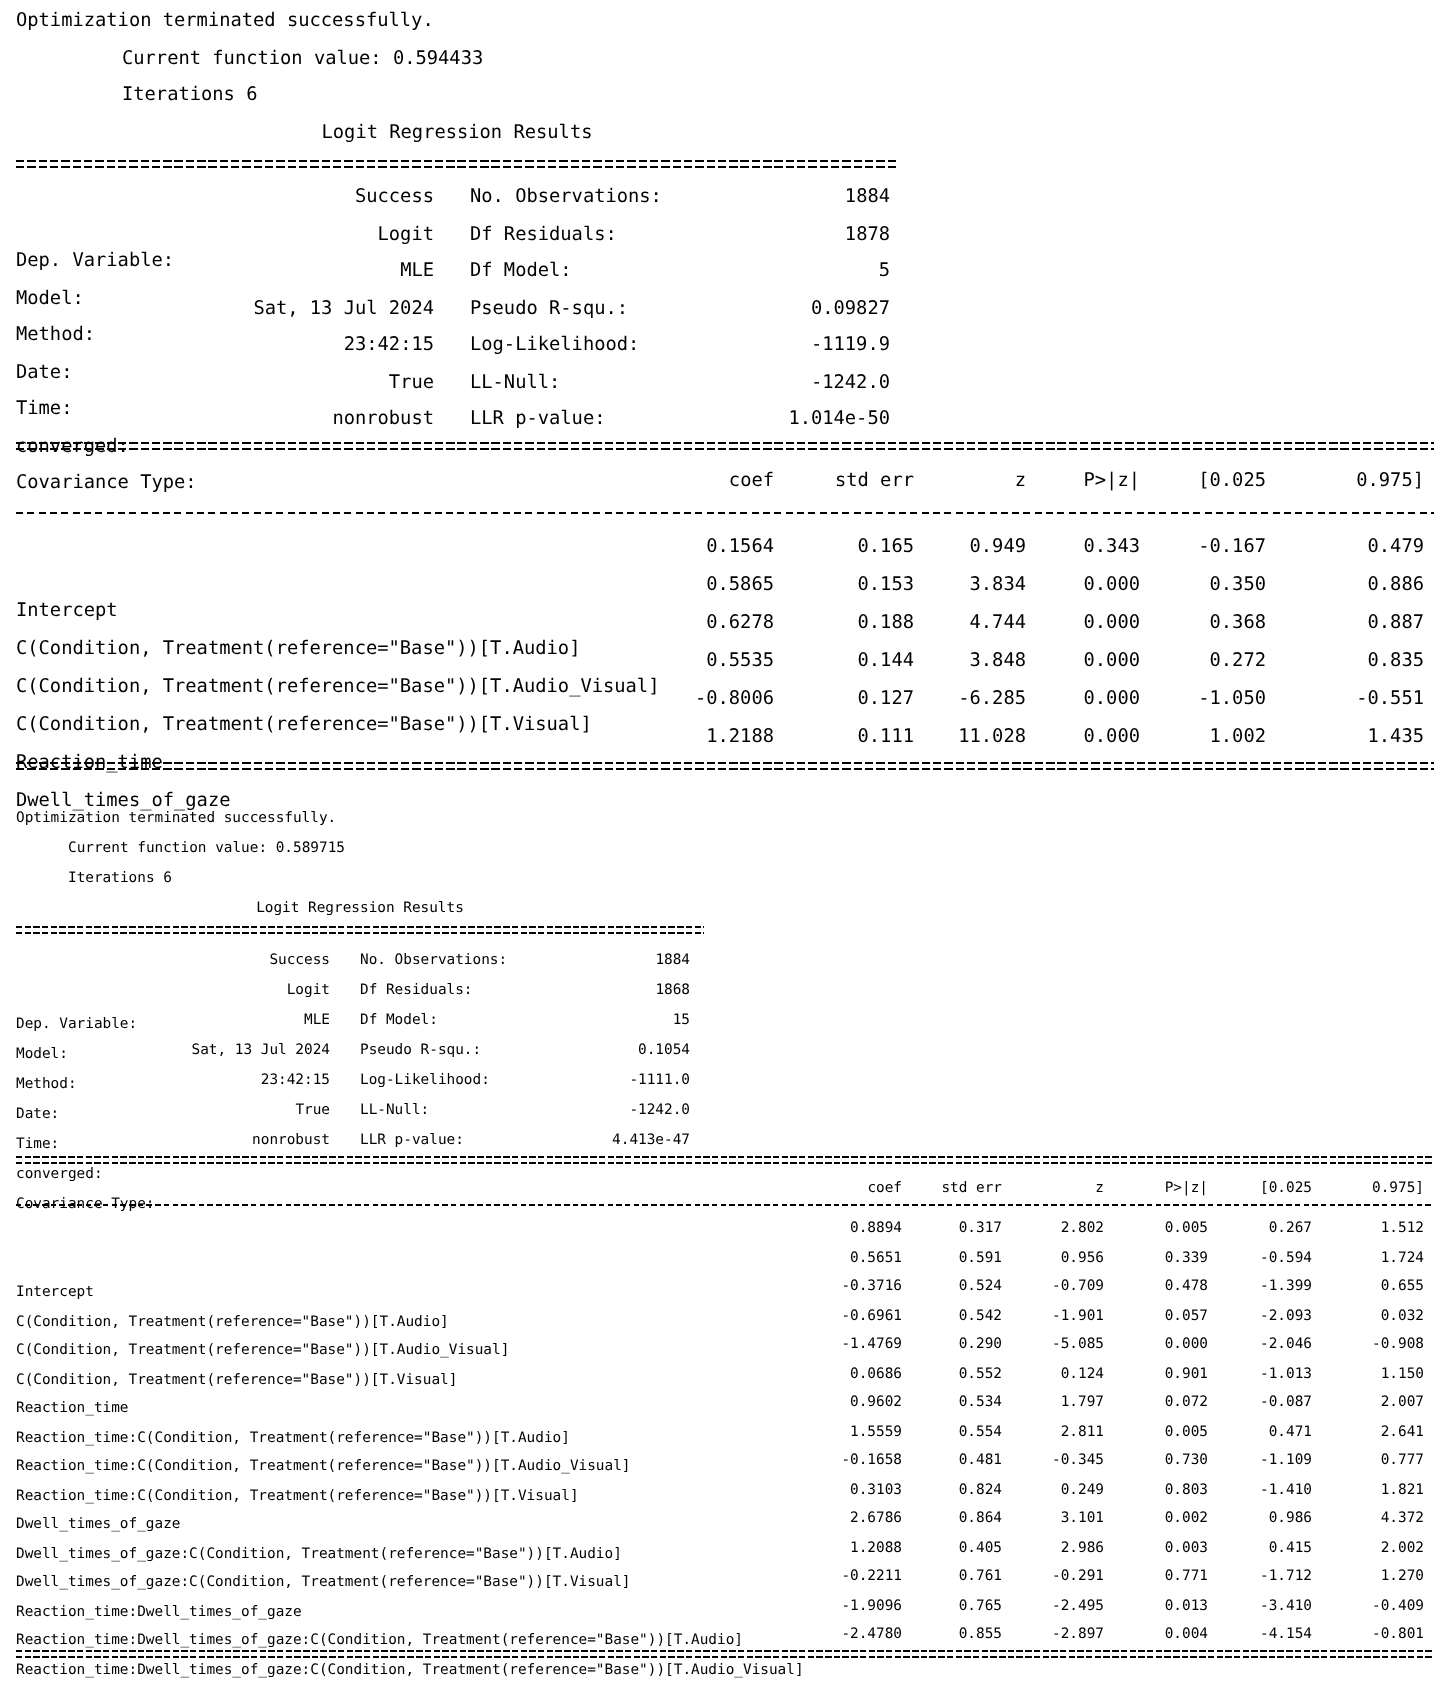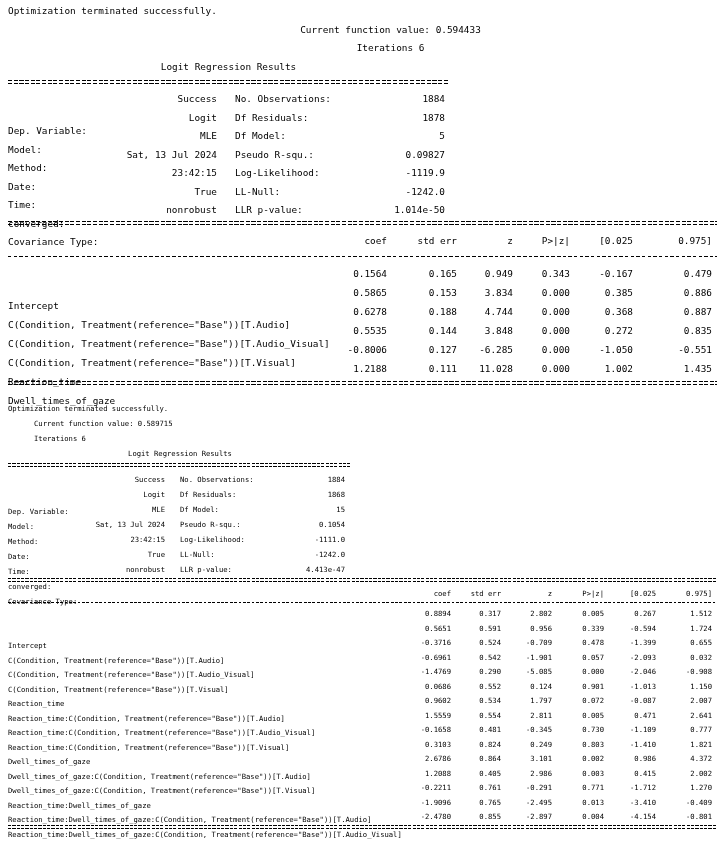--- a/index.html
+++ b/index.html
@@ -13,21 +13,21 @@
   .b1 { font-size:9.4px; padding-top:2px; }
   .b2 { font-size:7.2px; margin-top:15px; }
 
   .line1 { height:18.5px; line-height:18.5px; white-space:pre; position:relative; }
   .crow1 { height:19px;  line-height:19px;  white-space:pre; position:relative; }
   .line2 { height:15px;  line-height:15px;  white-space:pre; position:relative; }
   .hline2{ height:13px;  line-height:13px;  white-space:pre; position:relative; }
   .row2  { height:14.5px;line-height:14.5px;white-space:pre; position:relative; }
 
   .pl { padding-left:8px; }
-  .b1 .ind { padding-left:61px;text-align:center; }
+  .b1 .ind { padding-left:61px; }
   .b2 .ind { padding-left:34px; }
   .title1 { width:441px; margin-left:8px; text-align:center; }
   .title2 { width:344px; margin-left:8px; text-align:center; }
 
   .abs { position:absolute; top:0; }
   .lab { left:8px;margin-top:32px; }
   
   .b1 .iv1 { right:503px; } .b1 .il2 { left:235px; } .b1 .iv2 { right:275px; }
   .b2 .iv1 { right:555px; } .b2 .il2 { left:180px; } .b2 .iv2 { right:375px; }
   
@@ -155,21 +155,21 @@
         <span class="abs cv5">-0.167</span>
         <span class="abs cv6">0.479</span>
       </div>
 
       <div class="crow1">
         <span class="abs lab">C(Condition, Treatment(reference="Base"))[T.Audio]</span>
         <span class="abs cv1">0.5865</span>
         <span class="abs cv2">0.153</span>
         <span class="abs cv3">3.834</span>
         <span class="abs cv4">0.000</span>
-        <span class="abs cv5">0.385</span>
+        <span class="abs cv5">0.350</span>
         <span class="abs cv6">0.886</span>
       </div>
 
       <div class="crow1">
         <span class="abs lab">C(Condition, Treatment(reference="Base"))[T.Audio_Visual]</span>
         <span class="abs cv1">0.6278</span>
         <span class="abs cv2">0.188</span>
         <span class="abs cv3">4.744</span>
         <span class="abs cv4">0.000</span>
         <span class="abs cv5">0.368</span>

